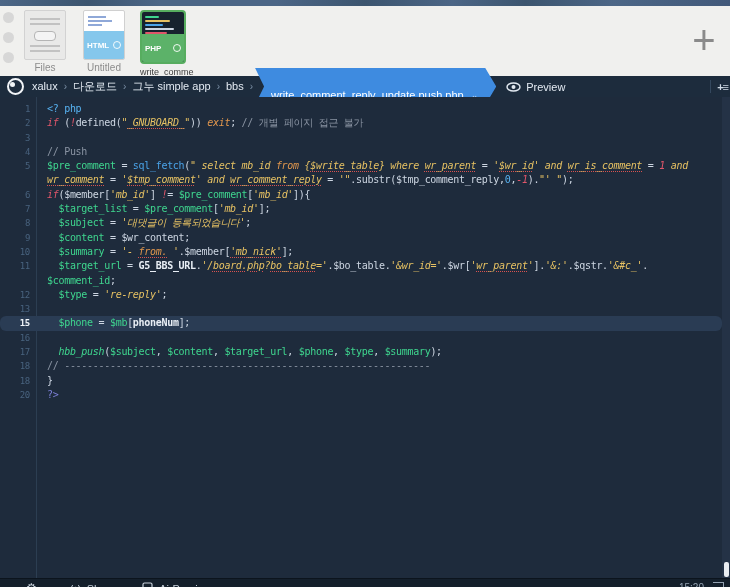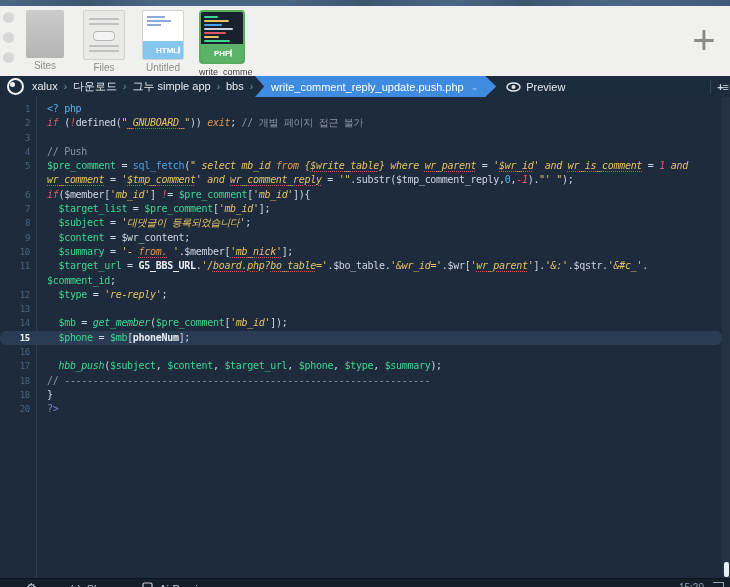--- a/index.html
+++ b/index.html
@@ -19,39 +19,39 @@
   .tcard{position:relative;width:40px;height:48px;margin:0 auto;border-radius:2px;overflow:hidden;}
   .tcard.sites{background:linear-gradient(180deg,#cbcbcb,#b4b4b4);width:38px;}
   .tcard.files{background:#e9e9e8;border:1px solid #d2d2d2;}
   .tcard.doc{background:#ffffff;border:1px solid #d0d0d0;}
   .tcard.code{background:#17222e;border:2px solid #57ad5f;border-radius:4px;width:42px;height:50px;}
   .files-art{position:absolute;inset:0;}
   .files-art .ln{position:absolute;left:5px;right:5px;height:2px;background:#c2c2c2;}
   .files-art .pill{position:absolute;left:9px;top:20px;width:20px;height:8px;border:1px solid #b5b5b5;border-radius:4px;background:#f4f4f4;}
   .doc-art .ln{position:absolute;height:2px;background:#8fa8d8;}
   .code-art .ln{position:absolute;height:2px;border-radius:1px;}
-  .badge{position:absolute;left:0;right:0;bottom:0;height:18px;display:flex;align-items:center;
-         padding:0 13px;font-size:8px;font-weight:bold;color:#fff;}
+  .badge{position:absolute;left:0;right:0;bottom:0;height:28px;display:flex;align-items:center;
+         padding:0 3px;font-size:8px;font-weight:bold;color:#fff;}
   .badge.html{background:#85c7ec;}
   .badge.php{background:#5cb269;}
   .badge .mag{margin-left:auto;width:6px;height:6px;border:1px solid rgba(255,255,255,.9);border-radius:50%;}
   .tlabel{margin-top:3px;font-size:10px;color:#8c8c8c;line-height:10px;}
   .tlabel.dark{color:#3d3d3d;font-size:9px;}
   .add-doc{position:absolute;right:8px;top:17px;width:36px;height:36px;color:#8a8a8a;
            font-size:40px;line-height:34px;font-weight:100;text-align:center;cursor:pointer;}
 
   
   .pathbar{position:absolute;left:0;top:76px;width:730px;height:21px;background:#1d2c3d;
            display:flex;align-items:center;font-size:11px;color:#e3eaf2;}
   .aperture{width:13px;height:13px;border:2px solid #f2f5f8;border-radius:50%;margin:0 6px 0 7px;position:relative;}
   .aperture i{position:absolute;left:1px;top:2px;width:5px;height:5px;border-radius:50%;background:#f2f5f8;}
   .crumb{padding:0 2px;white-space:nowrap;}
   .sep{color:#7b90a6;padding:0 4px;font-size:10px;}
   .filetab{position:relative;height:21px;display:flex;align-items:center;background:#3e8be0;
-           color:#fff;padding:0 18px 0 16px;margin-left:2px;white-space:nowrap;
+           color:#fff;padding:16px 18px 0 16px;margin-left:2px;white-space:nowrap;
            clip-path:polygon(0 0,calc(100% - 11px) 0,100% 50%,calc(100% - 11px) 100%,0 100%,9px 50%);}
   .filetab .chev{color:#b9d7f6;font-size:9px;margin-left:7px;}
   .preview{display:flex;align-items:center;margin-left:10px;white-space:nowrap;}
   .eye{width:15px;height:10px;margin-right:5px;position:relative;}
   .eye svg{display:block;}
   .pathbar .grow{flex:1;}
   .newtab-divider{width:1px;height:13px;background:#34485e;margin-right:6px;}
   .newtab{color:#cfd9e4;font-size:11px;font-weight:bold;letter-spacing:-1px;margin-right:2px;white-space:nowrap;}
 
   
@@ -100,26 +100,20 @@
   <div class="titlebar"></div>
 
   <div class="thumbbar">
     <div class="side-dots">
         <i></i>
         <i></i>
         <i></i>
       </div>
     <div class="thumbs" id="thumbs">
         <div class="thumb">
-          <div class="tcard sites"></div>
-          <div class="tlabel">
-            <div>Sites</div>
-          </div>
-        </div>
-        <div class="thumb">
           <div class="tcard files">
             <div class="files-art">
               <div class="ln" style="top:7px"></div>
               <div class="ln" style="top:12px"></div>
               <div class="pill"></div>
               <div class="ln" style="top:34px"></div>
               <div class="ln" style="top:39px"></div>
             </div>
           </div>
           <div class="tlabel">
@@ -203,21 +197,20 @@
         <div class="crow"><span class="lnum"></span><span class="ctext"><span class="tk-su">wr_comment</span><span class="tk-w"> = </span><span class="tk-s">'</span><span class="tk-su">$tmp_comment</span><span class="tk-s">' and </span><span class="tk-su">wr_comment_reply</span><span class="tk-w"> = </span><span class="tk-s">'"</span><span class="tk-w">.substr($tmp_comment_reply,</span><span class="tk-c">0</span><span class="tk-w">,</span><span class="tk-r">-1</span><span class="tk-w">).</span><span class="tk-s">"' "</span><span class="tk-w">);</span></span></div>
         <div class="crow"><span class="lnum">6</span><span class="ctext"><span class="tk-r">if</span><span class="tk-w">($member[</span><span class="tk-s">'mb_id'</span><span class="tk-w">] </span><span class="tk-r">!</span><span class="tk-w">= </span><span class="tk-g">$pre_comment</span><span class="tk-w">[</span><span class="tk-s">'mb_id'</span><span class="tk-w">]){</span></span></div>
         <div class="crow"><span class="lnum">7</span><span class="ctext"><span class="tk-w">  </span><span class="tk-g">$target_list</span><span class="tk-w"> = </span><span class="tk-g">$pre_comment</span><span class="tk-w">[</span><span class="tk-s">'mb_id'</span><span class="tk-w">];</span></span></div>
         <div class="crow"><span class="lnum">8</span><span class="ctext"><span class="tk-w">  </span><span class="tk-g">$subject</span><span class="tk-w"> = </span><span class="tk-s">'대댓글이 등록되었습니다'</span><span class="tk-w">;</span></span></div>
         <div class="crow"><span class="lnum">9</span><span class="ctext"><span class="tk-w">  </span><span class="tk-g">$content</span><span class="tk-w"> = $wr_content;</span></span></div>
         <div class="crow"><span class="lnum">10</span><span class="ctext"><span class="tk-w">  </span><span class="tk-g">$summary</span><span class="tk-w"> = </span><span class="tk-s">'- </span><span class="tk-ou">from.</span><span class="tk-s"> '</span><span class="tk-w">.$member[</span><span class="tk-su">'mb_nick'</span><span class="tk-w">];</span></span></div>
         <div class="crow"><span class="lnum">11</span><span class="ctext"><span class="tk-w">  </span><span class="tk-g">$target_url</span><span class="tk-w"> = </span><span class="tk-wb">G5_BBS_URL</span><span class="tk-w">.</span><span class="tk-s">'/</span><span class="tk-su">board.php</span><span class="tk-s">?</span><span class="tk-su">bo_table</span><span class="tk-s">='</span><span class="tk-w">.$bo_table.</span><span class="tk-s">'&amp;wr_id='</span><span class="tk-w">.$wr[</span><span class="tk-s">'</span><span class="tk-su">wr_parent</span><span class="tk-s">'</span><span class="tk-w">].</span><span class="tk-s">'&amp;:'</span><span class="tk-w">.$qstr.</span><span class="tk-s">'&amp;#c_'</span><span class="tk-w">.</span></span></div>
         <div class="crow"><span class="lnum"></span><span class="ctext"><span class="tk-g">$comment_id</span><span class="tk-w">;</span></span></div>
         <div class="crow"><span class="lnum">12</span><span class="ctext"><span class="tk-w">  </span><span class="tk-g">$type</span><span class="tk-w"> = </span><span class="tk-s">'re-reply'</span><span class="tk-w">;</span></span></div>
         <div class="crow"><span class="lnum">13</span><span class="ctext"></span></div>
-        <div class="crow"><span class="lnum">14</span><span class="ctext"><span class="tk-w">  </span><span class="tk-g">$mb</span><span class="tk-w"> = </span><span class="tk-gi">get_member</span><span class="tk-w">(</span><span class="tk-g">$pre_comment</span><span class="tk-w">[</span><span class="tk-s">'mb_id'</span><span class="tk-w">]);</span></span></div>
         <div class="crow active"><span class="lnum">15</span><span class="ctext"><span class="tk-w">  </span><span class="tk-g">$phone</span><span class="tk-w"> = </span><span class="tk-g">$mb</span><span class="tk-w">[</span><span class="tk-wb">phoneNum</span><span class="tk-w">];</span></span></div>
         <div class="crow"><span class="lnum">16</span><span class="ctext"></span></div>
         <div class="crow"><span class="lnum">17</span><span class="ctext"><span class="tk-w">  </span><span class="tk-gi">hbb_push</span><span class="tk-w">(</span><span class="tk-g">$subject</span><span class="tk-w">, </span><span class="tk-g">$content</span><span class="tk-w">, </span><span class="tk-g">$target_url</span><span class="tk-w">, </span><span class="tk-g">$phone</span><span class="tk-w">, </span><span class="tk-g">$type</span><span class="tk-w">, </span><span class="tk-g">$summary</span><span class="tk-w">);</span></span></div>
         <div class="crow"><span class="lnum">18</span><span class="ctext"><span class="tk-k">// ----------------------------------------------------------------</span></span></div>
         <div class="crow"><span class="lnum">18</span><span class="ctext"><span class="tk-w">}</span></span></div>
         <div class="crow"><span class="lnum">20</span><span class="ctext"><span class="tk-p">?&gt;</span></span></div>
       </div>
     <div class="scroll-thumb"></div>
   </div>
 

